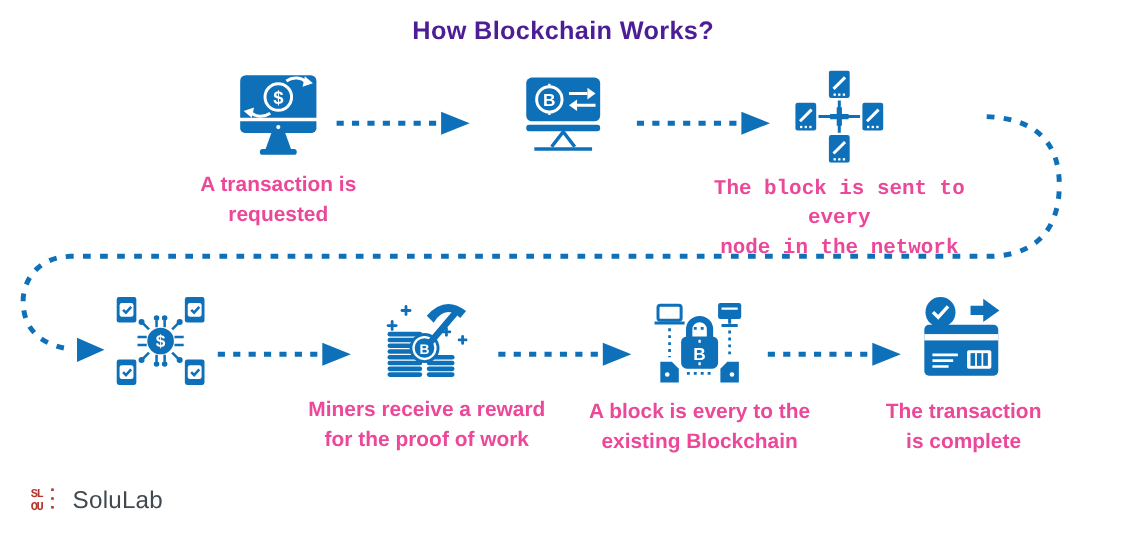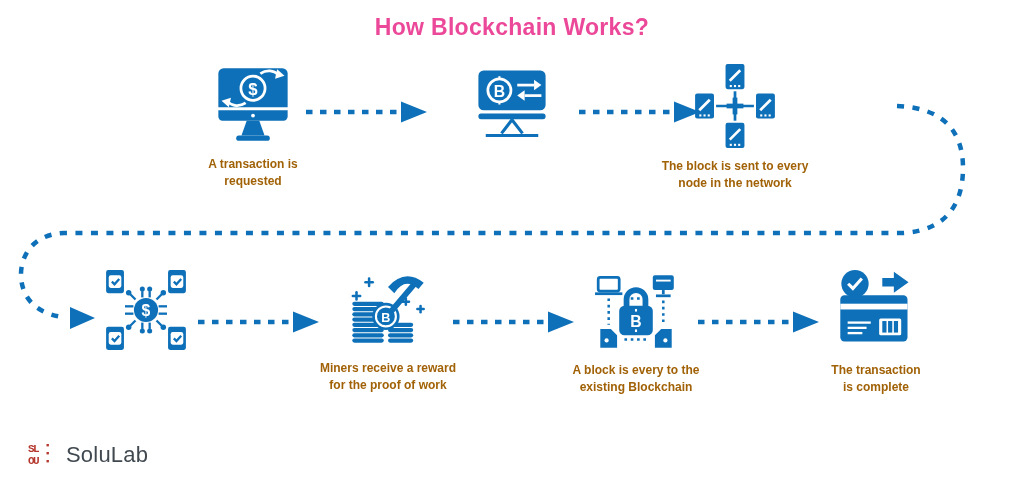--- a/index.html
+++ b/index.html
@@ -2,32 +2,32 @@
 <html><head>
 <meta charset="utf-8">
 <style>
   html,body { margin:0; padding:0; }
   body { width:1024px; height:488px; background:#ffffff; overflow:hidden;
          font-family:"Liberation Sans", sans-serif; position:relative; }
 
   .page { position:relative; width:1024px; height:488px; background:#fff; }
 
   .title { position:absolute; left:0; top:14px; width:1024px; text-align:center;
-           font-size:23px; font-weight:bold; color:#ec4899; letter-spacing:.3px; }
+           font-size:23px; font-weight:bold; color:#4c1d95; letter-spacing:.3px; }
 
   .step { position:absolute; display:flex; flex-direction:column; align-items:center; }
   .step .icon { width:84px; height:84px; color:#0e70b8; }
   .step .icon svg { width:100%; height:100%; display:block; }
-  .step .label { margin-top:10px; font-weight:bold; font-size:12px; line-height:1.42;
-                 color:#a16207; text-align:center; white-space:pre-line; }
+  .step .label { margin-top:10px; font-weight:bold; font-size:19px; line-height:1.42;
+                 color:#ec4899; text-align:center; white-space:pre-line; }
 
   
   .s1 { left:138px; top:62px;  width:230px; }
   .s2 { left:381px; top:62px;  width:262px; }
-  .s3 { left:604px; top:64px;  width:262px; }
+  .s3 { left:632px; top:64px;  width:262px;font-family:Liberation Mono, monospace; }
   .s4 { left:35px;  top:268px; width:222px; }
   .s5 { left:262px; top:266px; width:252px; }
   .s6 { left:514px; top:268px; width:244px; }
   .s7 { left:766px; top:268px; width:220px; }
 
   .arrow { position:absolute; width:130px; height:26px; color:#0e70b8; }
   .arrow svg { width:100%; height:100%; display:block; }
   .a1 { left:303px; top:99px; }
   .a2 { left:576px; top:99px; }
   .a3 { left:195px; top:309px; }

